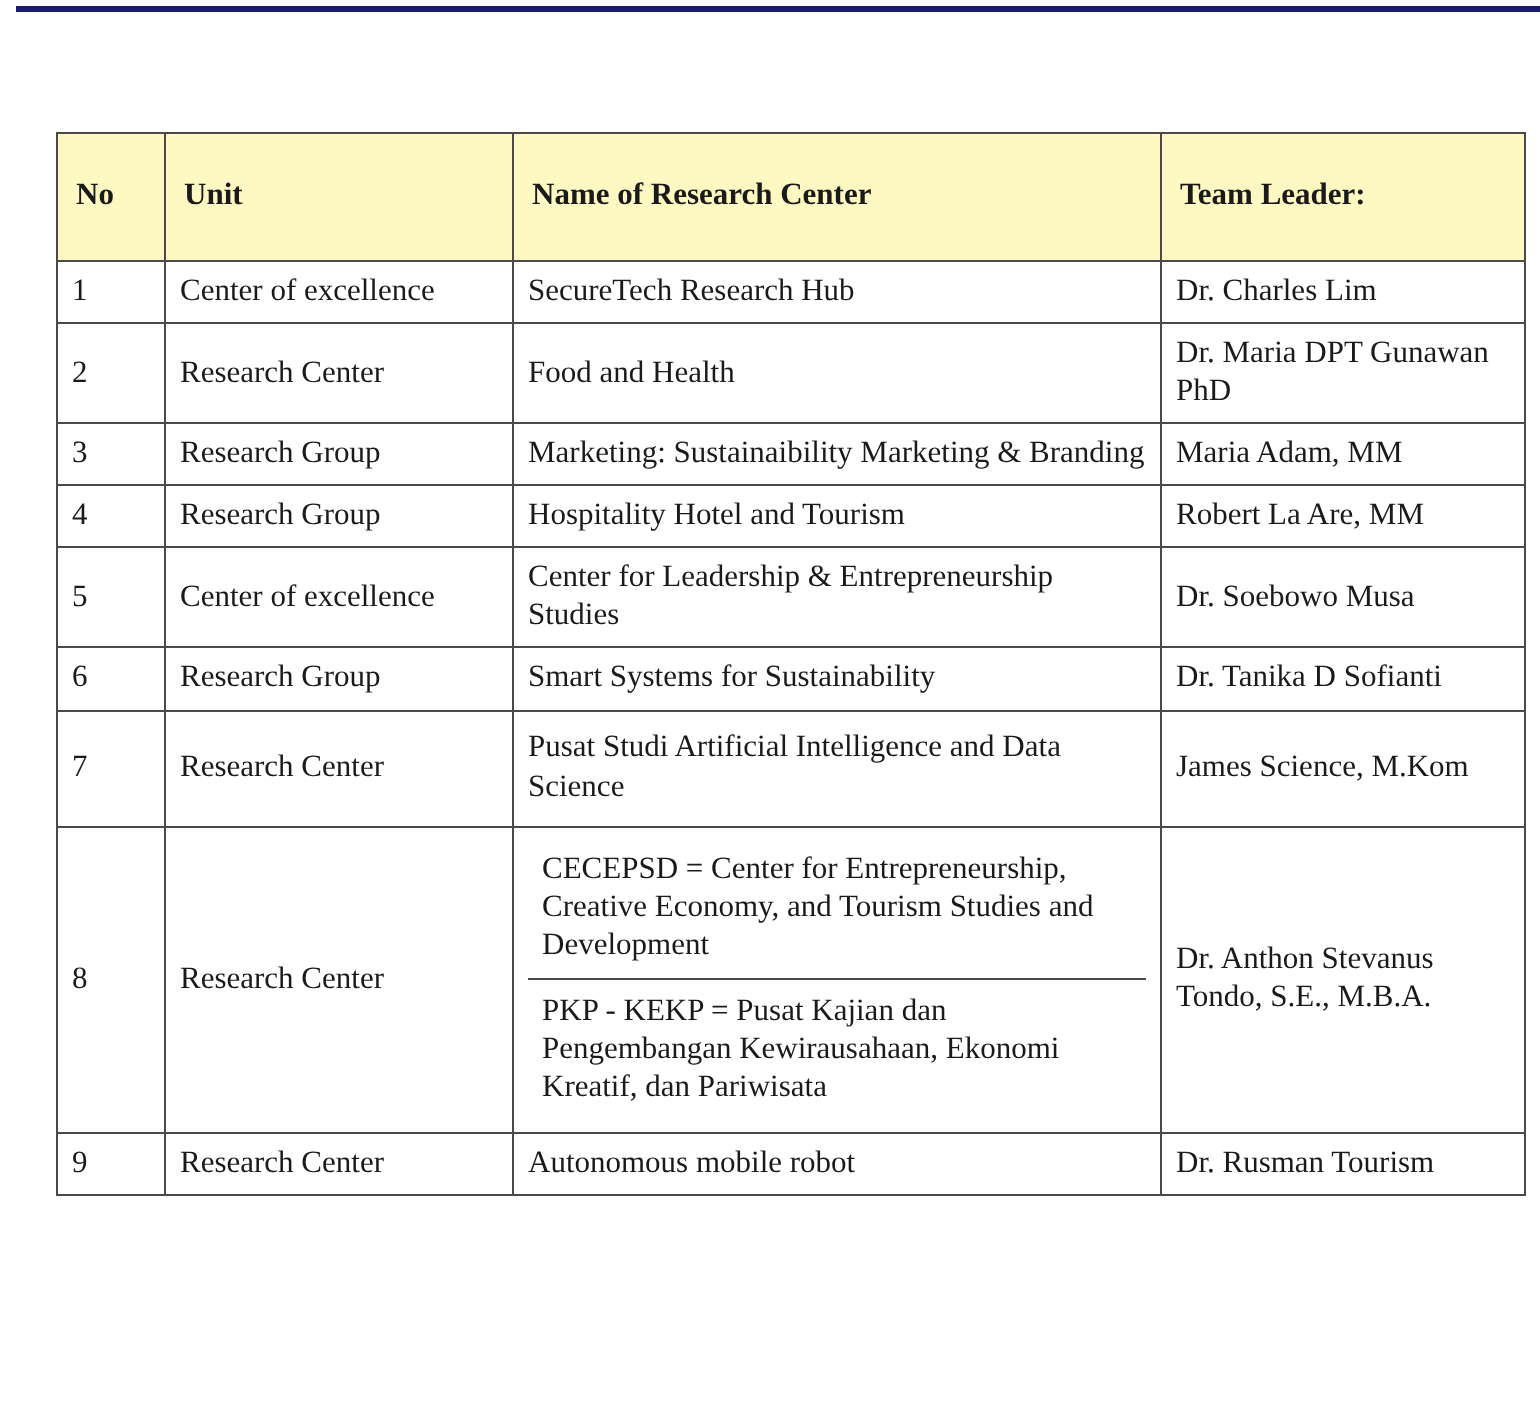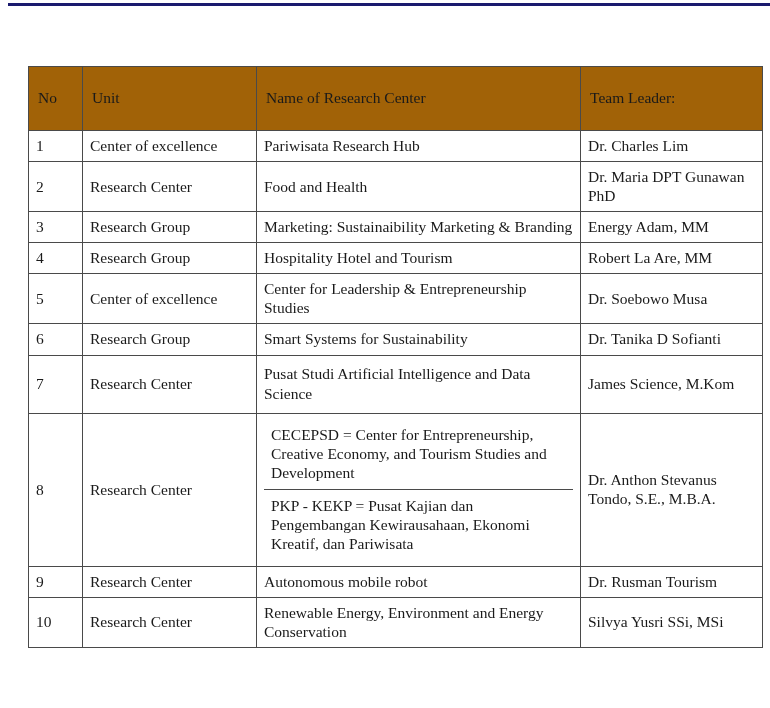--- a/index.html
+++ b/index.html
@@ -55,25 +55,26 @@
   table.research-table th,
   table.research-table td {
     border: 1px solid #4a4a4a;
     padding: 5px 7px 6px 7px;
     vertical-align: middle;
     text-align: left;
     font-weight: normal;
     background: #ffffff;
   }
   table.research-table thead th {
-    background: #a16207;
+    background: #fef9c3;
     height: 52px;
     padding-left: 9px;
     vertical-align: middle;
     border-color: #4a4a4a;
+    font-weight: bold;
   }
   td.col-no, th.col-no {
     text-align: center;
     padding-left: 4px;
     padding-right: 4px;
   }
   th.col-no { text-align: left; padding-left: 12px; }
 
   
   td.nested {
@@ -118,36 +119,36 @@
           <th>Unit</th>
           <th>Name of Research Center</th>
           <th>Team Leader:</th>
         </tr>
       </thead>
       <tbody>
 
         <tr>
           <td class="col-no">1</td>
           <td>Center of excellence</td>
-          <td>Pariwisata Research Hub</td>
+          <td>SecureTech Research Hub</td>
           <td>Dr. Charles Lim</td>
         </tr>
 
         <tr>
           <td class="col-no">2</td>
           <td>Research Center</td>
           <td>Food and Health</td>
           <td>Dr. Maria DPT Gunawan PhD</td>
         </tr>
 
         <tr>
           <td class="col-no">3</td>
           <td>Research Group</td>
           <td>Marketing: Sustainaibility Marketing &amp; Branding</td>
-          <td>Energy Adam, MM</td>
+          <td>Maria Adam, MM</td>
         </tr>
 
         <tr>
           <td class="col-no">4</td>
           <td>Research Group</td>
           <td>Hospitality Hotel and Tourism</td>
           <td>Robert La Are, MM</td>
         </tr>
 
         <tr>
@@ -189,24 +190,18 @@
           <td>Dr. Anthon Stevanus Tondo, S.E., M.B.A.</td>
         </tr>
 
         <tr>
           <td class="col-no">9</td>
           <td>Research Center</td>
           <td>Autonomous mobile robot</td>
           <td>Dr. Rusman Tourism</td>
         </tr>
 
-        <tr>
-          <td class="col-no">10</td>
-          <td>Research Center</td>
-          <td>Renewable Energy, Environment and Energy Conservation</td>
-          <td>Silvya Yusri SSi, MSi</td>
-        </tr>
 
       </tbody>
     </table>
   </div>
 
 </div>
 
 </body></html>

